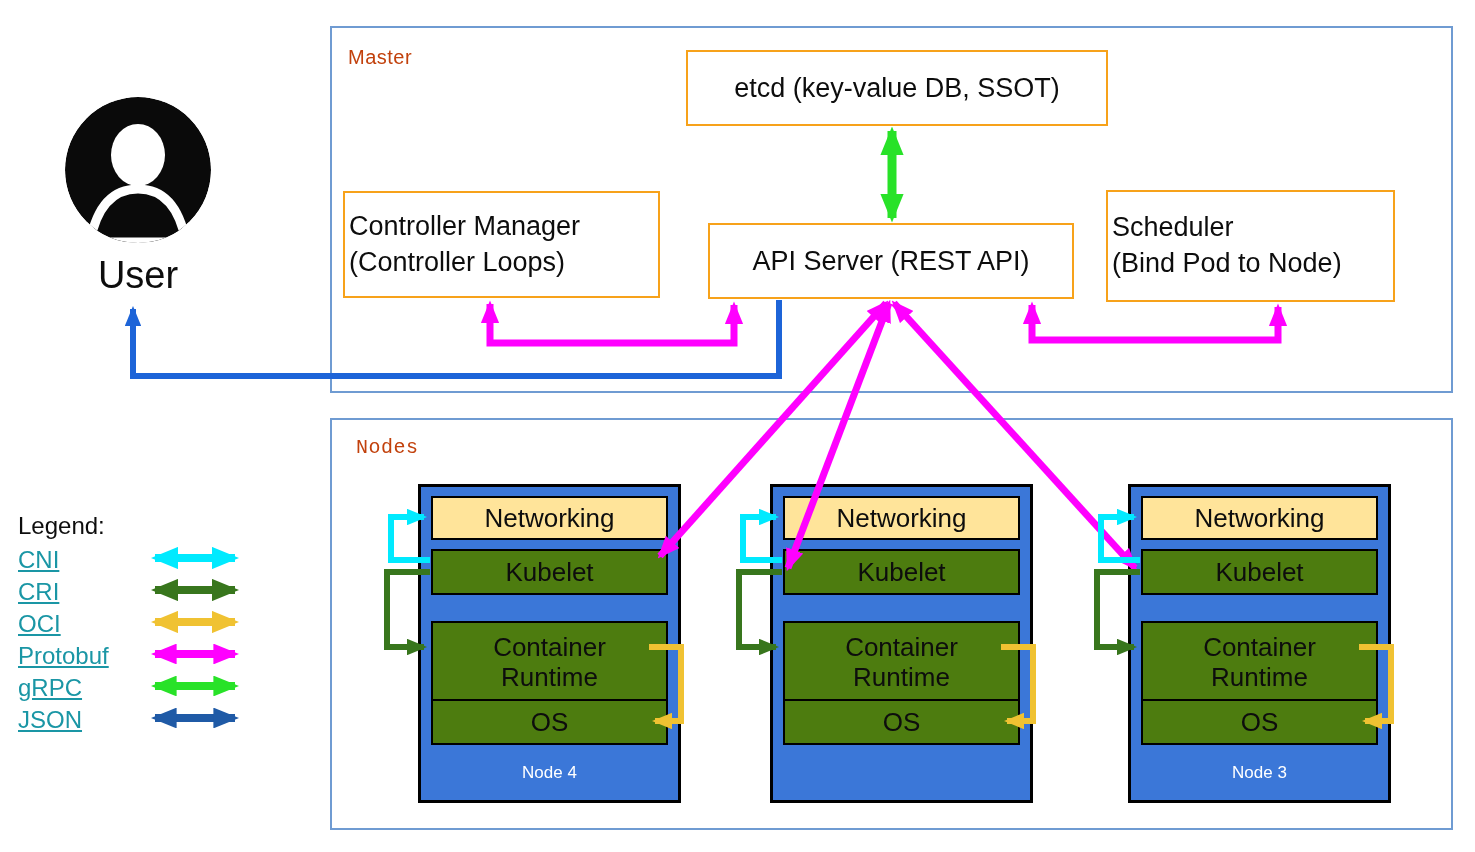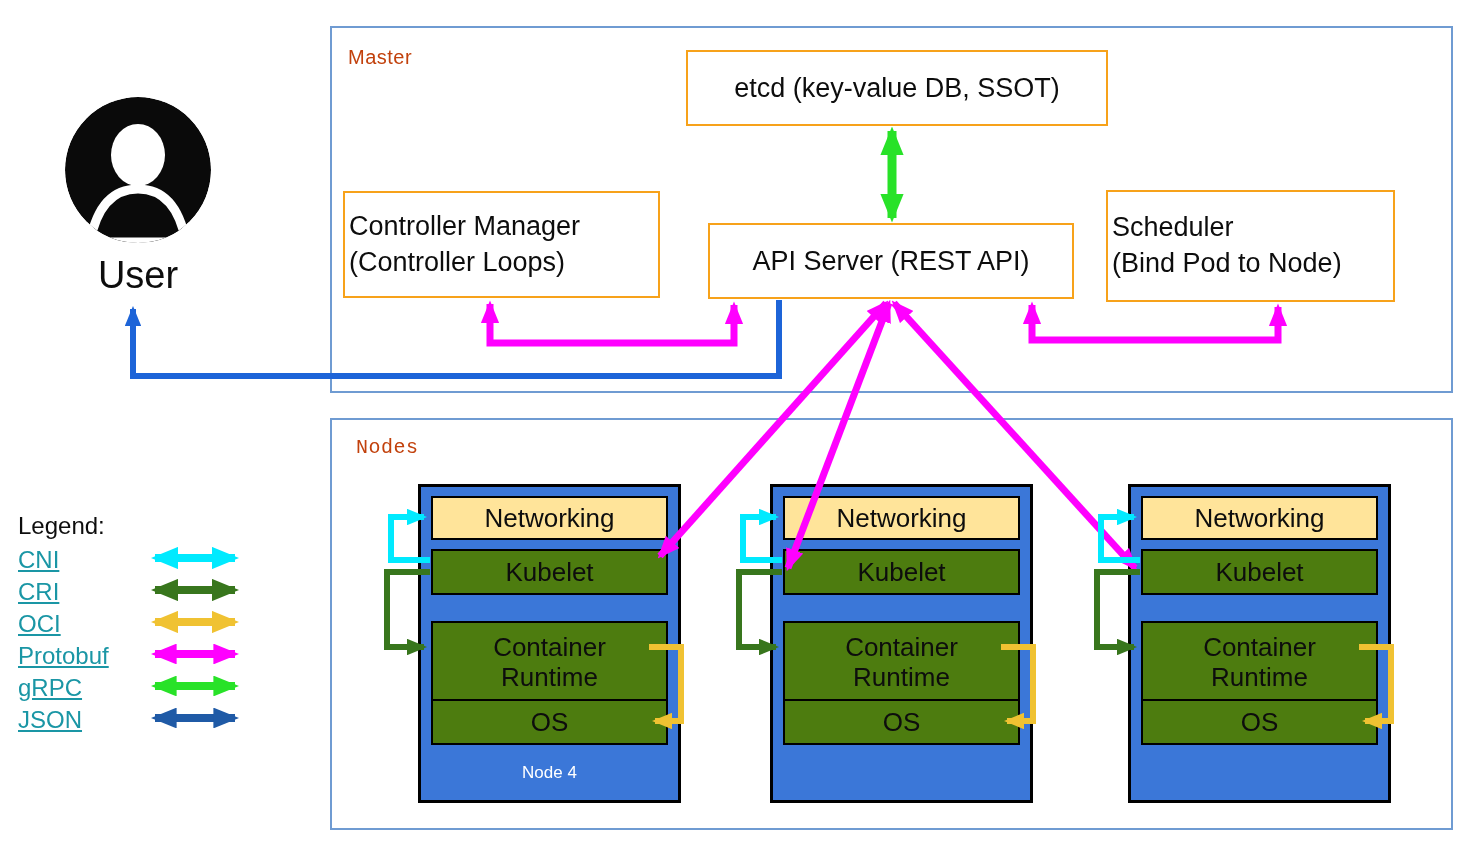--- a/index.html
+++ b/index.html
@@ -141,20 +141,21 @@
     <div class="nbox kubelet">
       <span>Kubelet</span>
       </div>
     <div class="nbox runtime">
       <span class="pre-c">Container
 Runtime</span>
       </div>
     <div class="nbox os">
       <span>OS</span>
       </div>
+    <div class="node-title">Node 3</div>
   </div>
 
   <svg class="overlay" viewBox="0 0 1475 852">
     <defs>
       <marker id="ah-grpc" markerWidth="3.2" markerHeight="2.6" refX="2.7" refY="1.3" orient="auto-start-reverse" markerUnits="strokeWidth">
           <path d="M0,0 L3.2,1.3 L0,2.6 Z" style="fill:var(--c-grpc)"></path>
         </marker>
       <marker id="ah-proto" markerWidth="3.2" markerHeight="2.6" refX="2.7" refY="1.3" orient="auto-start-reverse" markerUnits="strokeWidth">
           <path d="M0,0 L3.2,1.3 L0,2.6 Z" style="fill:var(--c-protobuf)"></path>
         </marker>

